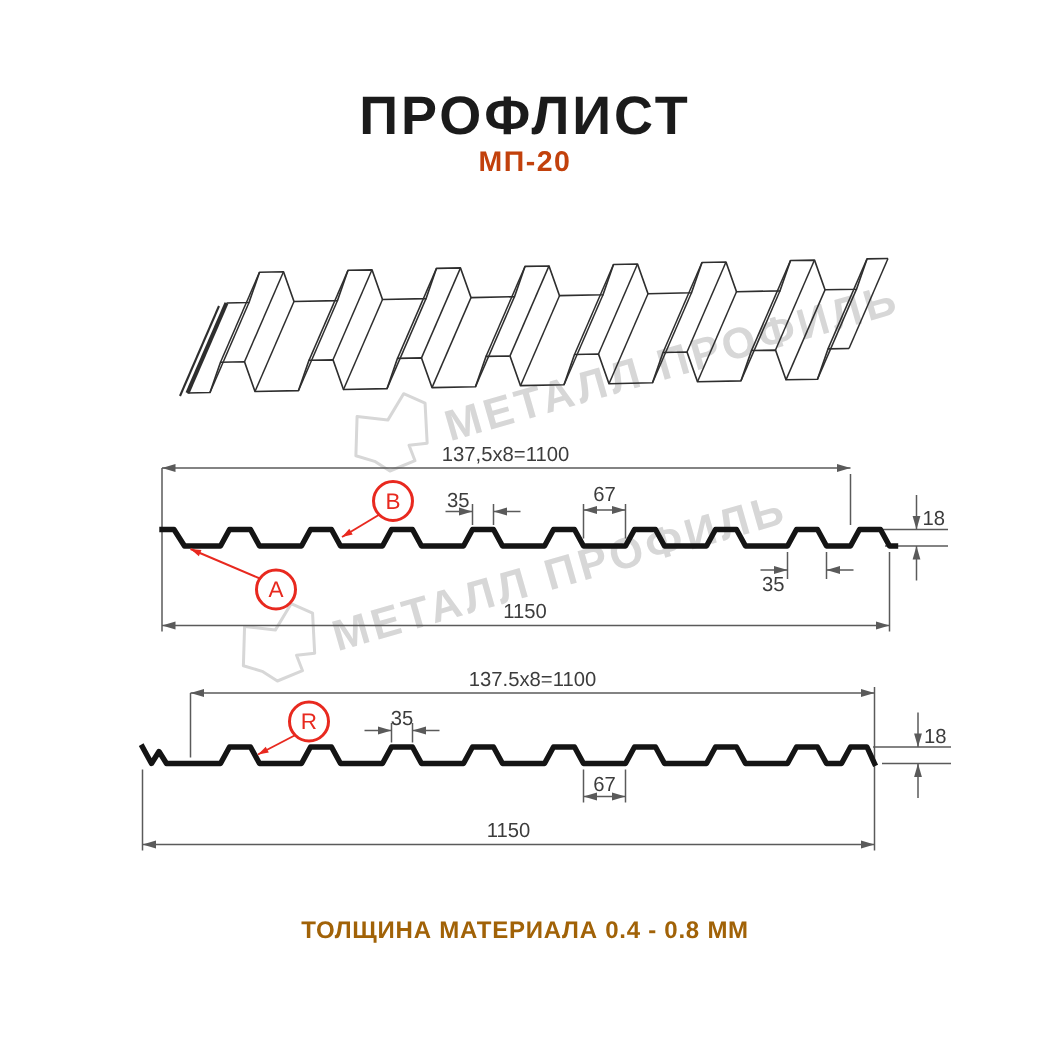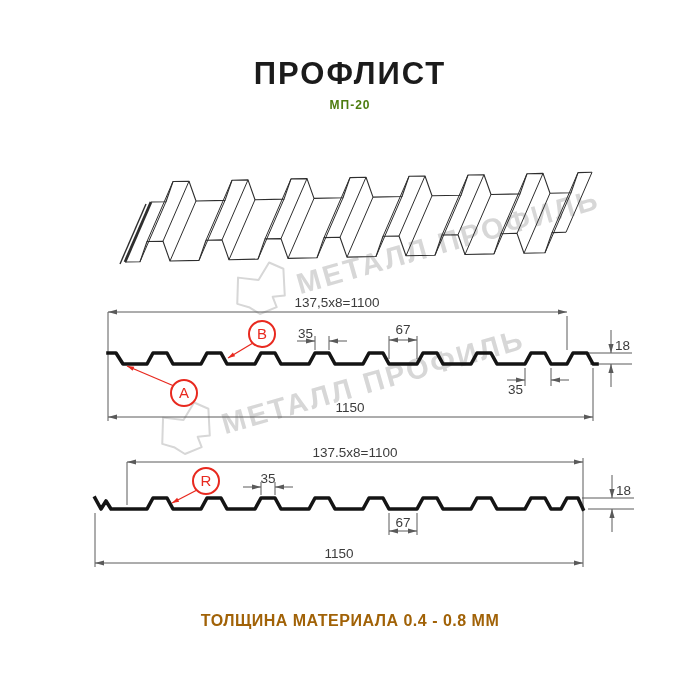--- a/index.html
+++ b/index.html
@@ -1,21 +1,21 @@
 <!DOCTYPE html>
 <html><head>
 <meta charset="utf-8">
 <style>
   html,body{margin:0;padding:0;background:#fff;}
   .page{position:relative;width:700px;height:700px;background:var(--bg,#fff);overflow:hidden;
         font-family:"Liberation Sans",sans-serif;}
   .title{position:absolute;top:56px;left:0;width:100%;text-align:center;
-         font-size:31px;font-weight:700;letter-spacing:2px;color:#1b1b1b;}
+         font-size:36px;font-weight:700;letter-spacing:2px;color:#1b1b1b;}
   .subtitle{position:absolute;top:98px;left:0;width:100%;text-align:center;
-            font-size:12px;font-weight:700;letter-spacing:1px;color:#4d7c0f;}
+            font-size:19px;font-weight:700;letter-spacing:1px;color:#c2410c;}
   .footer{position:absolute;top:612px;left:0;width:100%;text-align:center;
           font-size:16px;font-weight:700;letter-spacing:.5px;color:#a16207;}
   svg.drawing{position:absolute;left:0;top:0;}
   .dim{font-family:"Liberation Sans",sans-serif;font-size:13.5px;fill:var(--dim-text,#3c3c3c);}
   .lbl{font-family:"Liberation Sans",sans-serif;font-size:15px;fill:var(--accent,#e8291f);}
   circle.callout{stroke:var(--accent,#e8291f);fill:none;stroke-width:2;}
   line.leader{stroke:var(--accent,#e8291f);stroke-width:1.3;}
   .profile{stroke:var(--ink,#141414);stroke-width:3.6;fill:none;stroke-linejoin:round;stroke-linecap:square;}
   .wm-logo{stroke:var(--wm,#d7d7d7);stroke-width:2;fill:none;stroke-linejoin:round;}
   .wm-text{font-family:"Liberation Sans",sans-serif;font-weight:700;font-size:29px;

